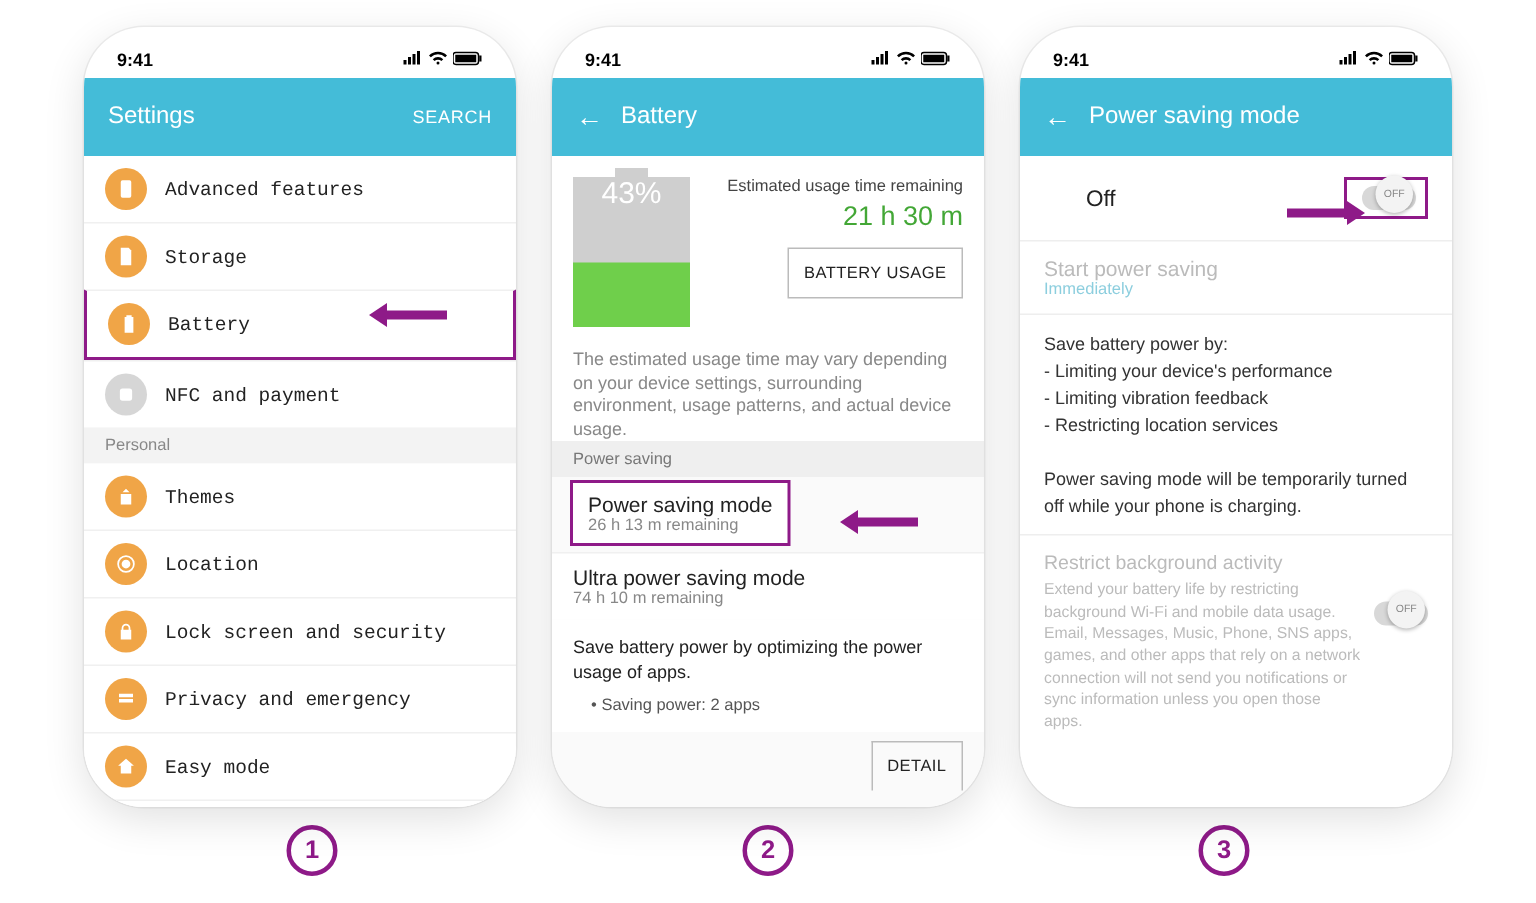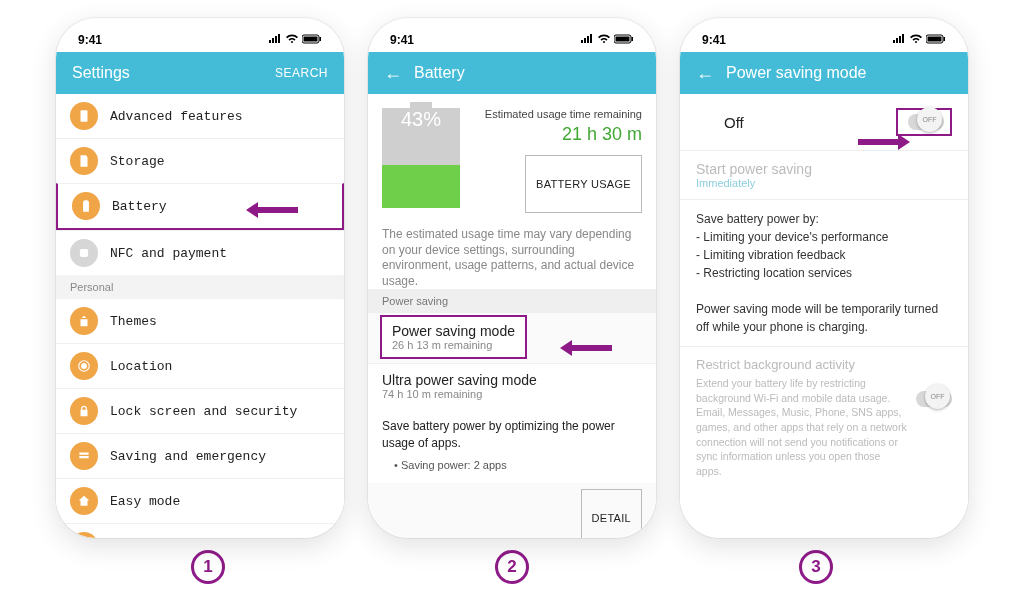--- a/index.html
+++ b/index.html
@@ -3,42 +3,42 @@
 <meta charset="utf-8">
 <style>
   * { box-sizing: border-box; margin: 0; padding: 0; }
   body { font-family: -apple-system, "Helvetica Neue", Arial, sans-serif; background: #fff; width: 1024px; height: 602px; position: relative; }
   .stage { display: flex; justify-content: center; gap: 24px; padding: 18px 30px 0; }
   .phone { width: 288px; height: 520px; background: #fff; border-radius: 40px; box-shadow: 0 8px 28px rgba(0,0,0,.12), 0 0 0 1px rgba(0,0,0,.06); position: relative; overflow: hidden; }
   .notch { position: absolute; top: 0; left: 50%; transform: translateX(-50%); width: 132px; height: 26px; background: #fff; border-bottom-left-radius: 16px; border-bottom-right-radius: 16px; z-index: 3; }
   .statusbar { height: 34px; display: flex; justify-content: space-between; align-items: center; padding: 10px 22px 0; font-size: 12px; font-weight: 600; }
   .status-right { display: flex; align-items: center; gap: 3px; }
   .sb-icon { display:inline-block; }
-  .appbar { background: #44bcd8; color: #fff; height: 42px; display: flex; align-items: center; padding: 0 16px; font-size: 16px; }
+  .appbar { background: #44bcd8; color: #fff; height: 52px; display: flex; align-items: center; padding: 0 16px; font-size: 16px; }
   .appbar .back { margin-right: 12px; font-size: 18px; }
   .appbar .title { flex: 1; }
   .appbar .search { font-size: 12px; letter-spacing: .5px; }
   .content { height: calc(100% - 76px); overflow: hidden; background: #fafafa; font-size: 13px; color: #222; }
   
   .row { display: flex; align-items: center; padding: 8px 14px; background: #fff; gap: 12px; font-family: Liberation Mono, monospace; }
   .row + .row { border-top: 1px solid #f0f0f0; }
   .icon { width: 28px; height: 28px; border-radius: 50%; background: #f0a547; color: #fff; display: flex; align-items: center; justify-content: center; font-size: 14px; }
   .icon svg { width: 14px; height: 14px; fill: #fff; }
   .section-label { padding: 6px 14px; font-size: 11px; color: #888; background: #f3f3f3; }
   .highlight { border: 2px solid #8e1a88; }
   
   .bat-top { display: flex; padding: 14px; gap: 16px; background: #fff; }
   .bat-graphic { width: 78px; height: 100px; background: #cfcfcf; position: relative; display:flex; align-items:flex-start; justify-content:center; }
   .bat-graphic::before { content:""; position:absolute; top:-6px; left:50%; transform:translateX(-50%); width:22px; height:6px; background:#cfcfcf; }
   .bat-fill { position:absolute; bottom:0; left:0; right:0; height:43%; background:#6fcf4b; }
   .bat-pct { position:relative; color:#fff; font-size:20px; font-weight:500; z-index:1; }
   .bat-right { flex:1; text-align:right; }
   .bat-right .lbl { font-size:11px; color:#444; }
   .bat-right .time { color:#43a736; font-size:18px; margin:4px 0 10px; }
-  .btn-outline { display:inline-block; border:1px solid #bbb; padding:22px 10px; font-size:11px; letter-spacing:.3px; }
+  .btn-outline { display:inline-block; border:1px solid #bbb; padding:10px 10px; font-size:11px; letter-spacing:.3px; }
   .bat-note { padding: 0 14px 0; font-size:12px; color:#888; background:#fff; line-height:1.3; }
   .subhdr { padding: 6px 14px; font-size:11px; color:#777; background:#efefef; }
   .mode { padding: 8px 14px; background:#fff; }
   .mode .t { font-size:14px; }
   .mode .s { font-size:11px; color:#888; }
   .app-save { padding:10px 14px; background:#fff; font-size:12px; line-height:1.4; }
   .dot { padding-left: 12px; font-size:11px; margin-top:6px; color:#555; }
   .detail-btn { text-align:right; padding:6px 14px 0; }
   
   .psm-row { display:flex; align-items:center; padding:14px 16px; background:#fff;margin-left:28px; }
@@ -142,21 +142,21 @@
             </svg>
           </span>
         <span>Lock screen and security</span>
       </div>
       <div class="row">
         <span class="icon">
             <svg viewBox="0 0 24 24">
               <path d="M4 6h16v4H4zm0 6h16v4H4z"></path>
             </svg>
           </span>
-        <span>Saving and emergency</span>
+        <span>Privacy and emergency</span>
       </div>
       <div class="row">
         <span class="icon">
             <svg viewBox="0 0 24 24">
               <path d="M12 3l9 8h-3v9H6v-9H3z"></path>
             </svg>
           </span>
         <span>Easy mode</span>
       </div>
       <div class="row">

